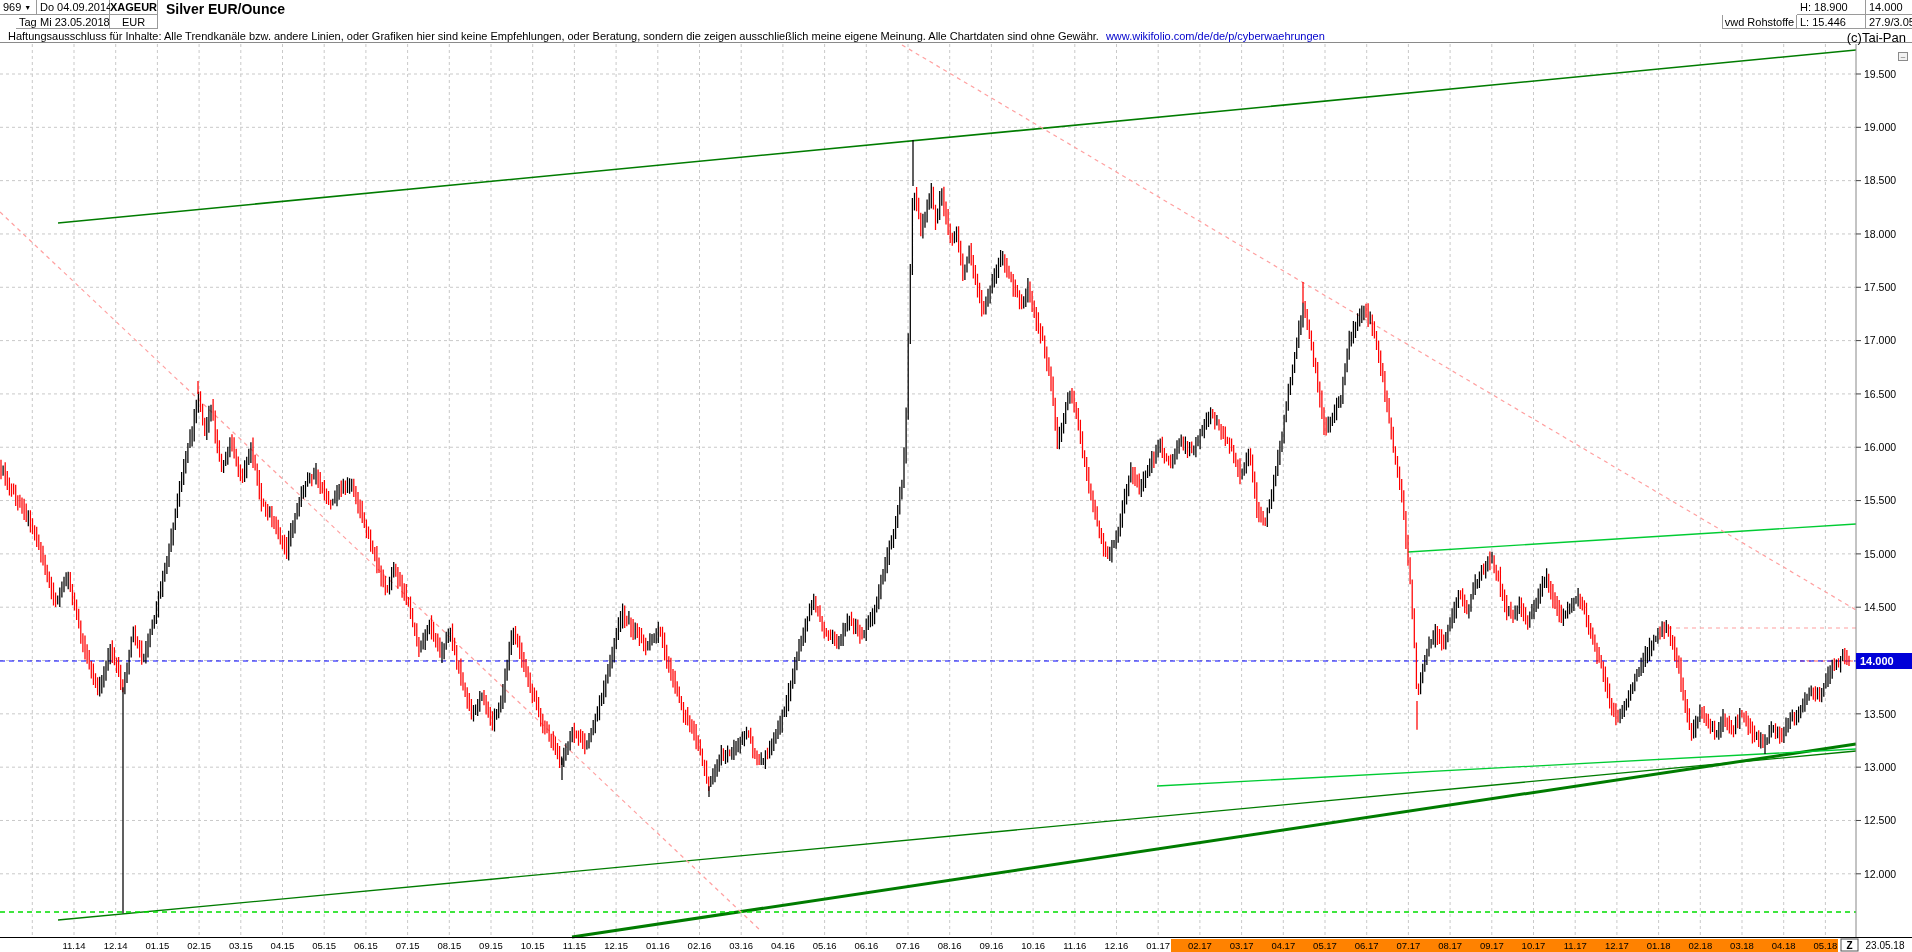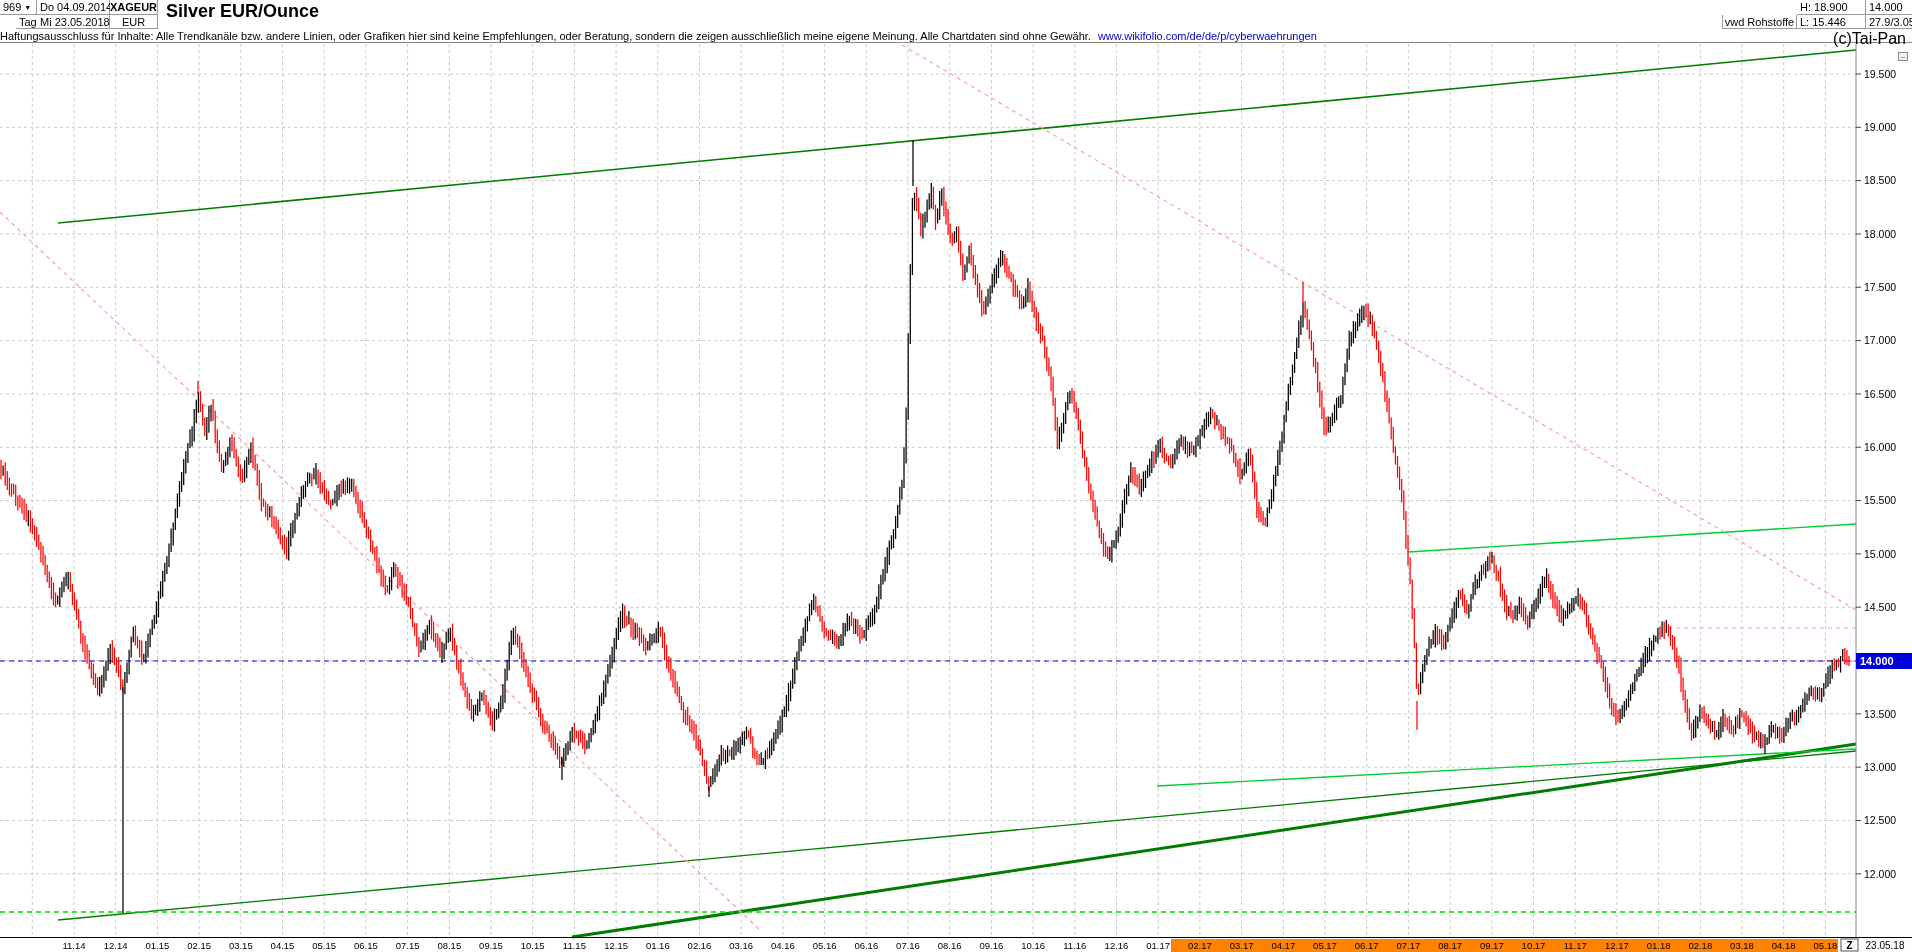--- a/index.html
+++ b/index.html
@@ -2,27 +2,27 @@
 <html><head>
 <meta charset="utf-8">
 <style>
   html,body{margin:0;padding:0;background:#fff;}
   #stage{position:relative;width:1912px;height:952px;background:#fff;
          font-family:"Liberation Sans",sans-serif;overflow:hidden;}
   .hdr-cell{position:absolute;box-sizing:border-box;border-right:1px solid #9a9a9a;
             border-bottom:1px solid #9a9a9a;font-size:11px;color:#000;
             display:flex;align-items:center;justify-content:center;background:#fff;white-space:nowrap;}
   .hdr-left{justify-content:flex-start;padding-left:3px;}
-  #chart-title{position:absolute;left:166px;top:1px;font-size:18px;font-weight:bold;color:#000;}
+  #chart-title{position:absolute;left:166px;top:1px;font-size:14px;font-weight:bold;color:#000;}
   #disclaimer-row{position:absolute;left:0;top:29px;width:1912px;height:14px;
                   border-bottom:1px solid #8a8a8a;font-size:11px;color:#000;
                   display:flex;align-items:center;box-sizing:border-box;}
-  #disclaimer-text{margin-left:0;white-space:nowrap;}
+  #disclaimer-text{margin-left:8px;white-space:nowrap;}
   #disclaimer-link{color:#0000cc;margin-left:7px;text-decoration:none;white-space:nowrap;}
-  #copyright{position:absolute;right:6px;top:30px;font-size:16px;color:#000;}
+  #copyright{position:absolute;right:6px;top:30px;font-size:13px;color:#000;}
   #plot-svg{position:absolute;left:0;top:0;}
   #price-tag{position:absolute;left:1856px;top:653px;width:52px;height:16px;background:#0000d8;
              color:#fff;font-size:11px;font-weight:bold;display:flex;align-items:center;padding-left:4px;}
   #collapse-box{position:absolute;left:1898px;top:52px;width:10px;height:9px;border:1px solid #8a8a8a;
                 background:#f2f2f2;font-size:8px;line-height:7px;text-align:center;color:#555;box-sizing:border-box;}
   .arrow{font-size:7px;margin-left:3px;}
 </style>
 </head>
 <body>
 

